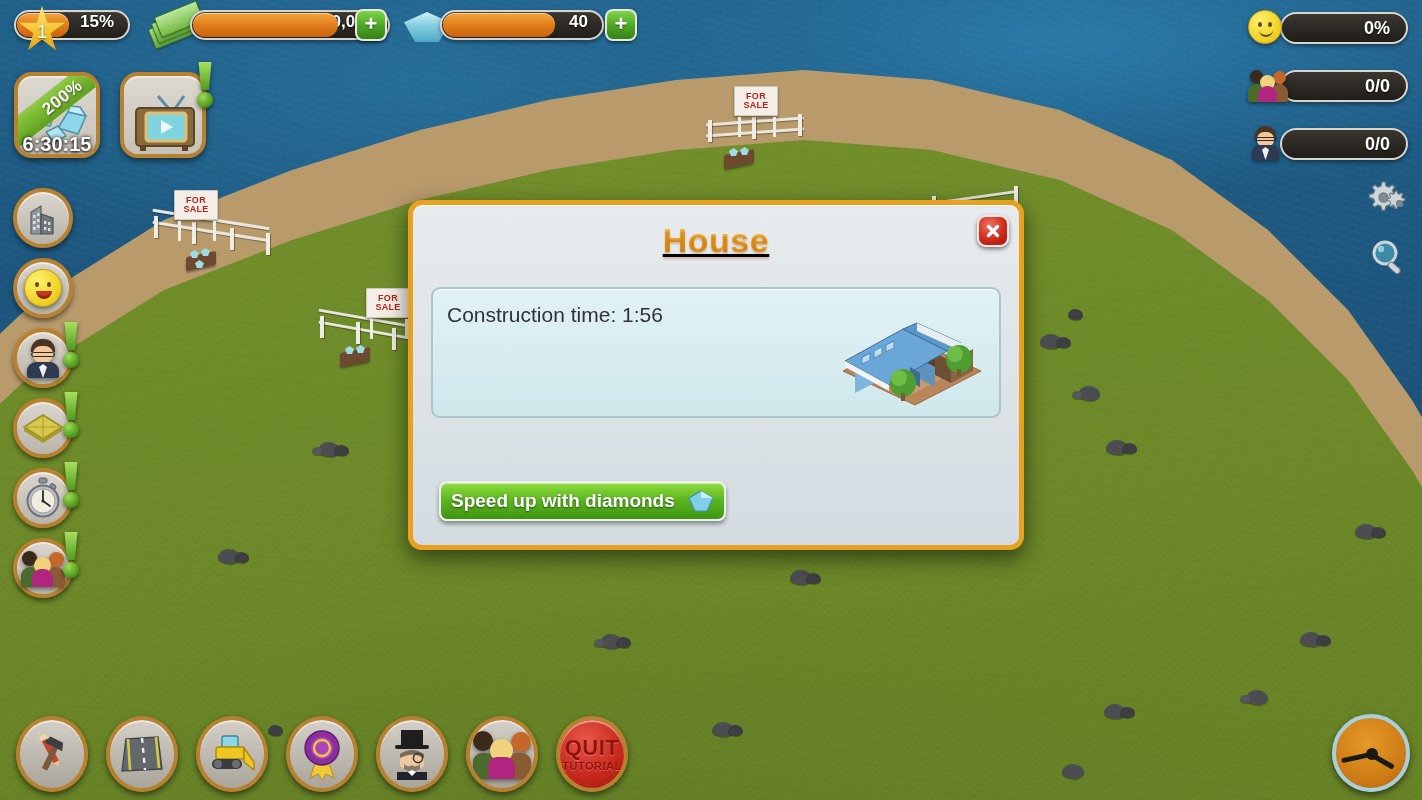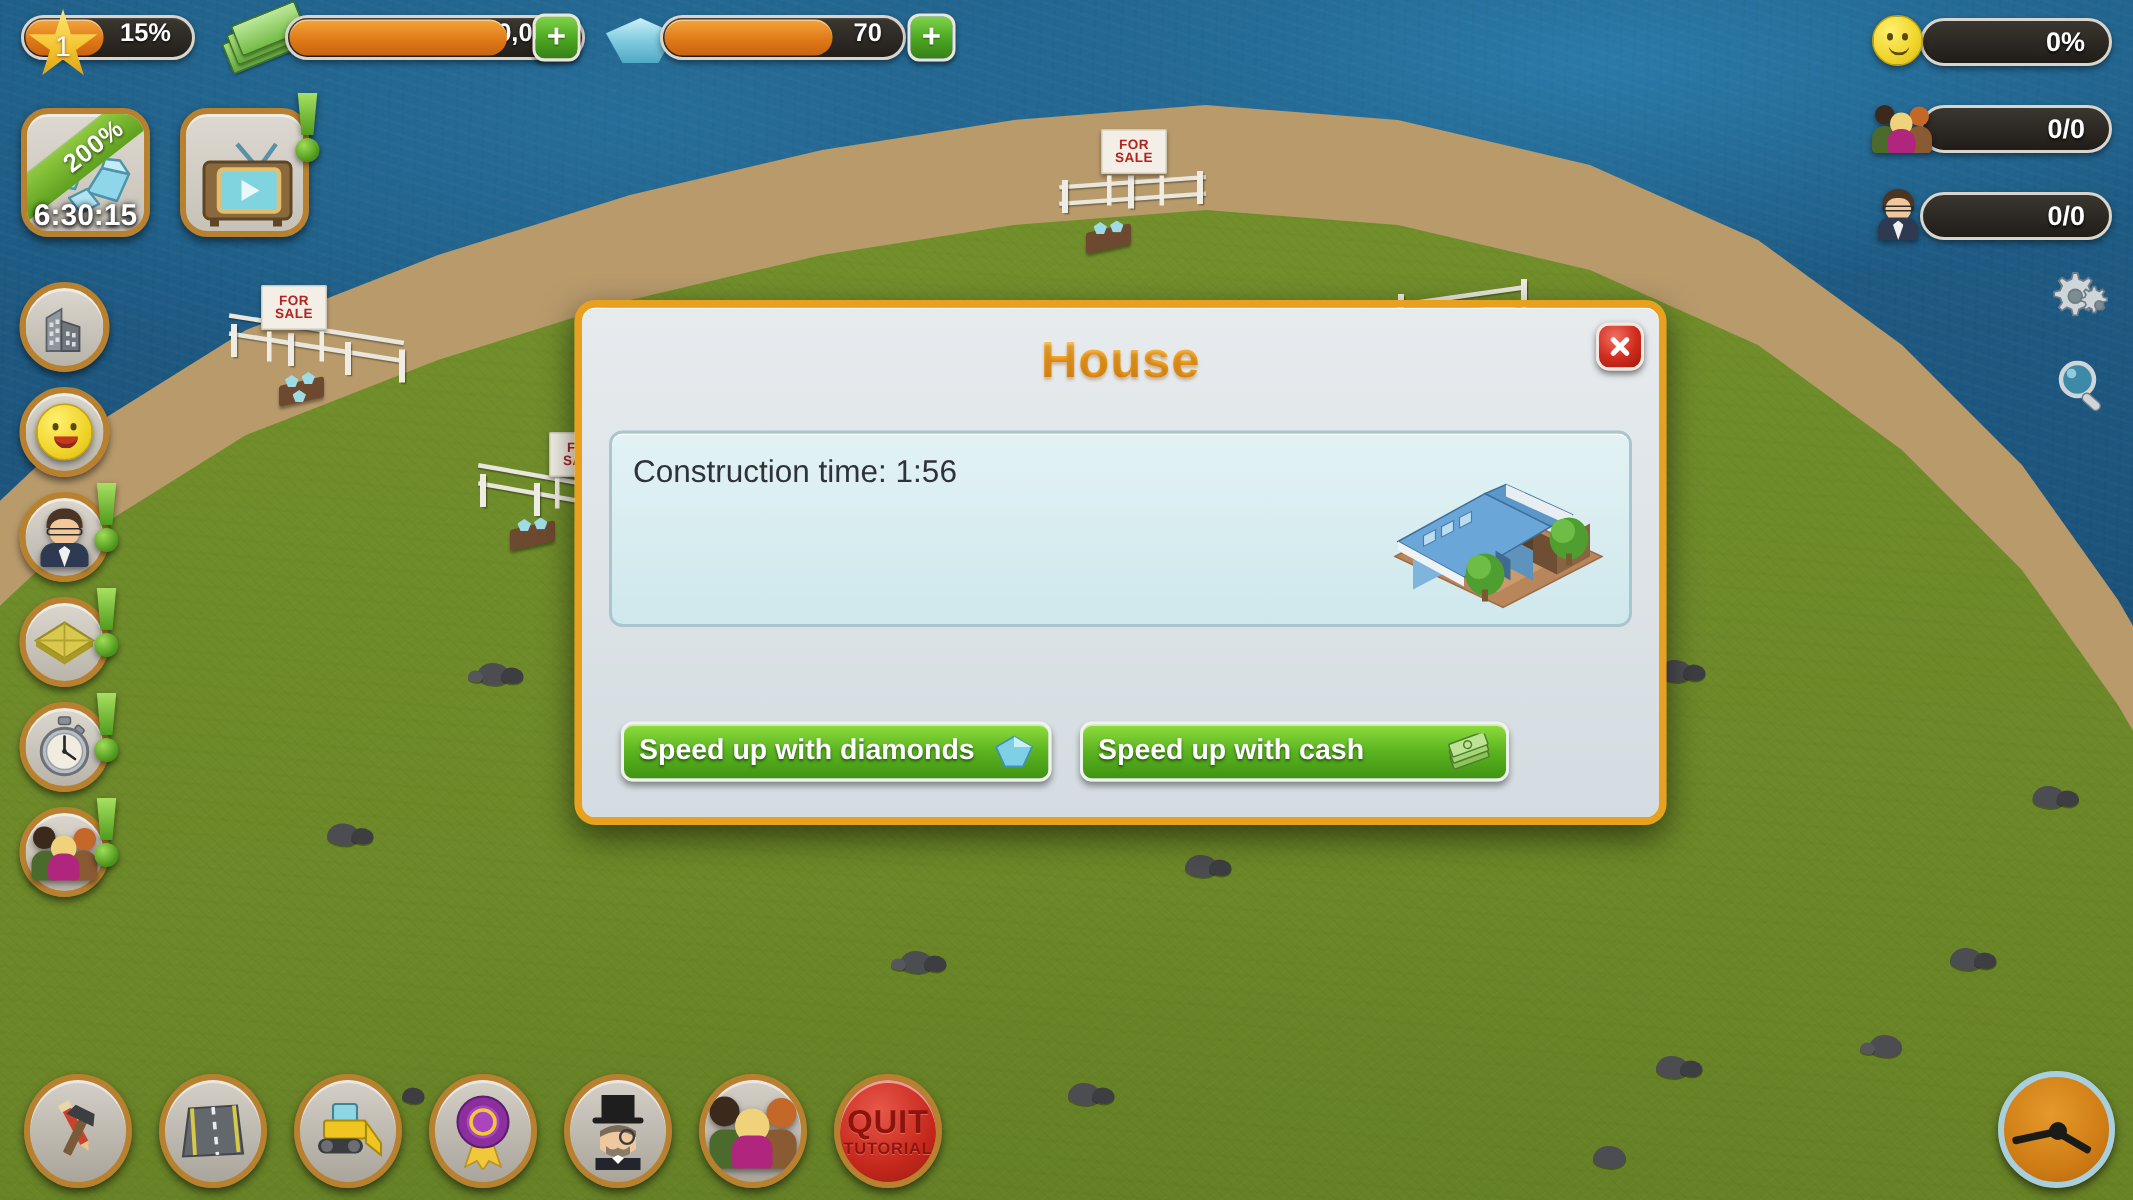--- a/index.html
+++ b/index.html
@@ -240,25 +240,26 @@
   #clock-btn{
     position:absolute; right:12px; bottom:8px; width:78px; height:78px; border-radius:50%;
     background:radial-gradient(circle at 45% 35%,#e59a2a 0%,#cf7d15 60%,#b06610 100%);
     border:4px solid #a9cfdc;
     box-shadow:0 3px 6px rgba(0,0,0,.55);
   }
   #clock-btn .hand{ position:absolute; background:#1a1a16; border-radius:2px; transform-origin:left center; }
 
   
   #modal{
-    position:absolute; left:383px; top:200px; width:728px; height:350px;
+    position:absolute; left:408px; top:200px; width:616px; height:350px;
     background:linear-gradient(180deg,#e7ebee 0%,#d4dce1 100%);
     border:5px solid #e8a11e; border-radius:14px;
     box-shadow:0 8px 22px rgba(0,0,0,.55), inset 0 1px 0 rgba(255,255,255,.85);
     z-index:50;
+    text-decoration:underline;
   }
   #modal-title{
     text-align:center; margin-top:16px;
     font-size:34px; font-weight:bold;
     background:linear-gradient(180deg,#ffd47a 0%,#f5a623 45%,#e08a12 100%);
     -webkit-background-clip:text; background-clip:text; color:transparent;
     text-shadow:0 2px 2px rgba(160,90,10,.35);
     letter-spacing:.5px;
   }
   #close-btn{
@@ -462,21 +463,21 @@
   <div class="fill" style="width:74%;"></div>
   <span class="val">290,000</span>
 </div>
 <div class="plusbtn" style="left:355px;top:9px;">
   <span>+</span>
 </div>
 
 <div class="gemicon"></div>
 <div class="pill" id="gem-pill">
   <div class="fill" style="width:70%;"></div>
-  <span class="val">70</span>
+  <span class="val">40</span>
 </div>
 <div class="plusbtn" style="left:605px;top:9px;">
   <span>+</span>
 </div>
 
 <div class="stat" style="top:12px;">
   <div class="ic">
     <div class="face">
         <i class="e l"></i>
         <i class="e r"></i>
@@ -787,26 +788,13 @@
   <div class="gbtn" id="btn-diamonds">
     <span class="lbl">Speed up with diamonds</span>
     <span class="ico">
       <svg width="26" height="22" viewBox="0 0 26 22">
         <path d="M13 1 L25 8 L19 21 L7 21 L1 8 Z" fill="#7fd0e6" stroke="#3f93b0" stroke-width="1.2"></path>
         <path d="M13 1 L25 8 L13 8 Z" fill="#cdeef8"></path>
       </svg>
     </span>
   </div>
 
-  <div class="gbtn" id="btn-cash">
-    <span class="lbl">Speed up with cash</span>
-    <span class="ico">
-      <svg width="30" height="24" viewBox="0 0 30 24">
-        <g transform="rotate(-20 15 12)">
-          <rect x="2" y="11" width="25" height="9" rx="1" fill="#8cc45c" stroke="#4f7d2a" stroke-width="1"></rect>
-          <rect x="3" y="7" width="25" height="9" rx="1" fill="#a5d577" stroke="#4f7d2a" stroke-width="1"></rect>
-          <rect x="4" y="3" width="25" height="9" rx="1" fill="#bde394" stroke="#4f7d2a" stroke-width="1"></rect>
-          <circle cx="16" cy="7.5" r="2.6" fill="none" stroke="#4f7d2a" stroke-width="1"></circle>
-        </g>
-      </svg>
-    </span>
-  </div>
 </div>
 
 </body></html>

